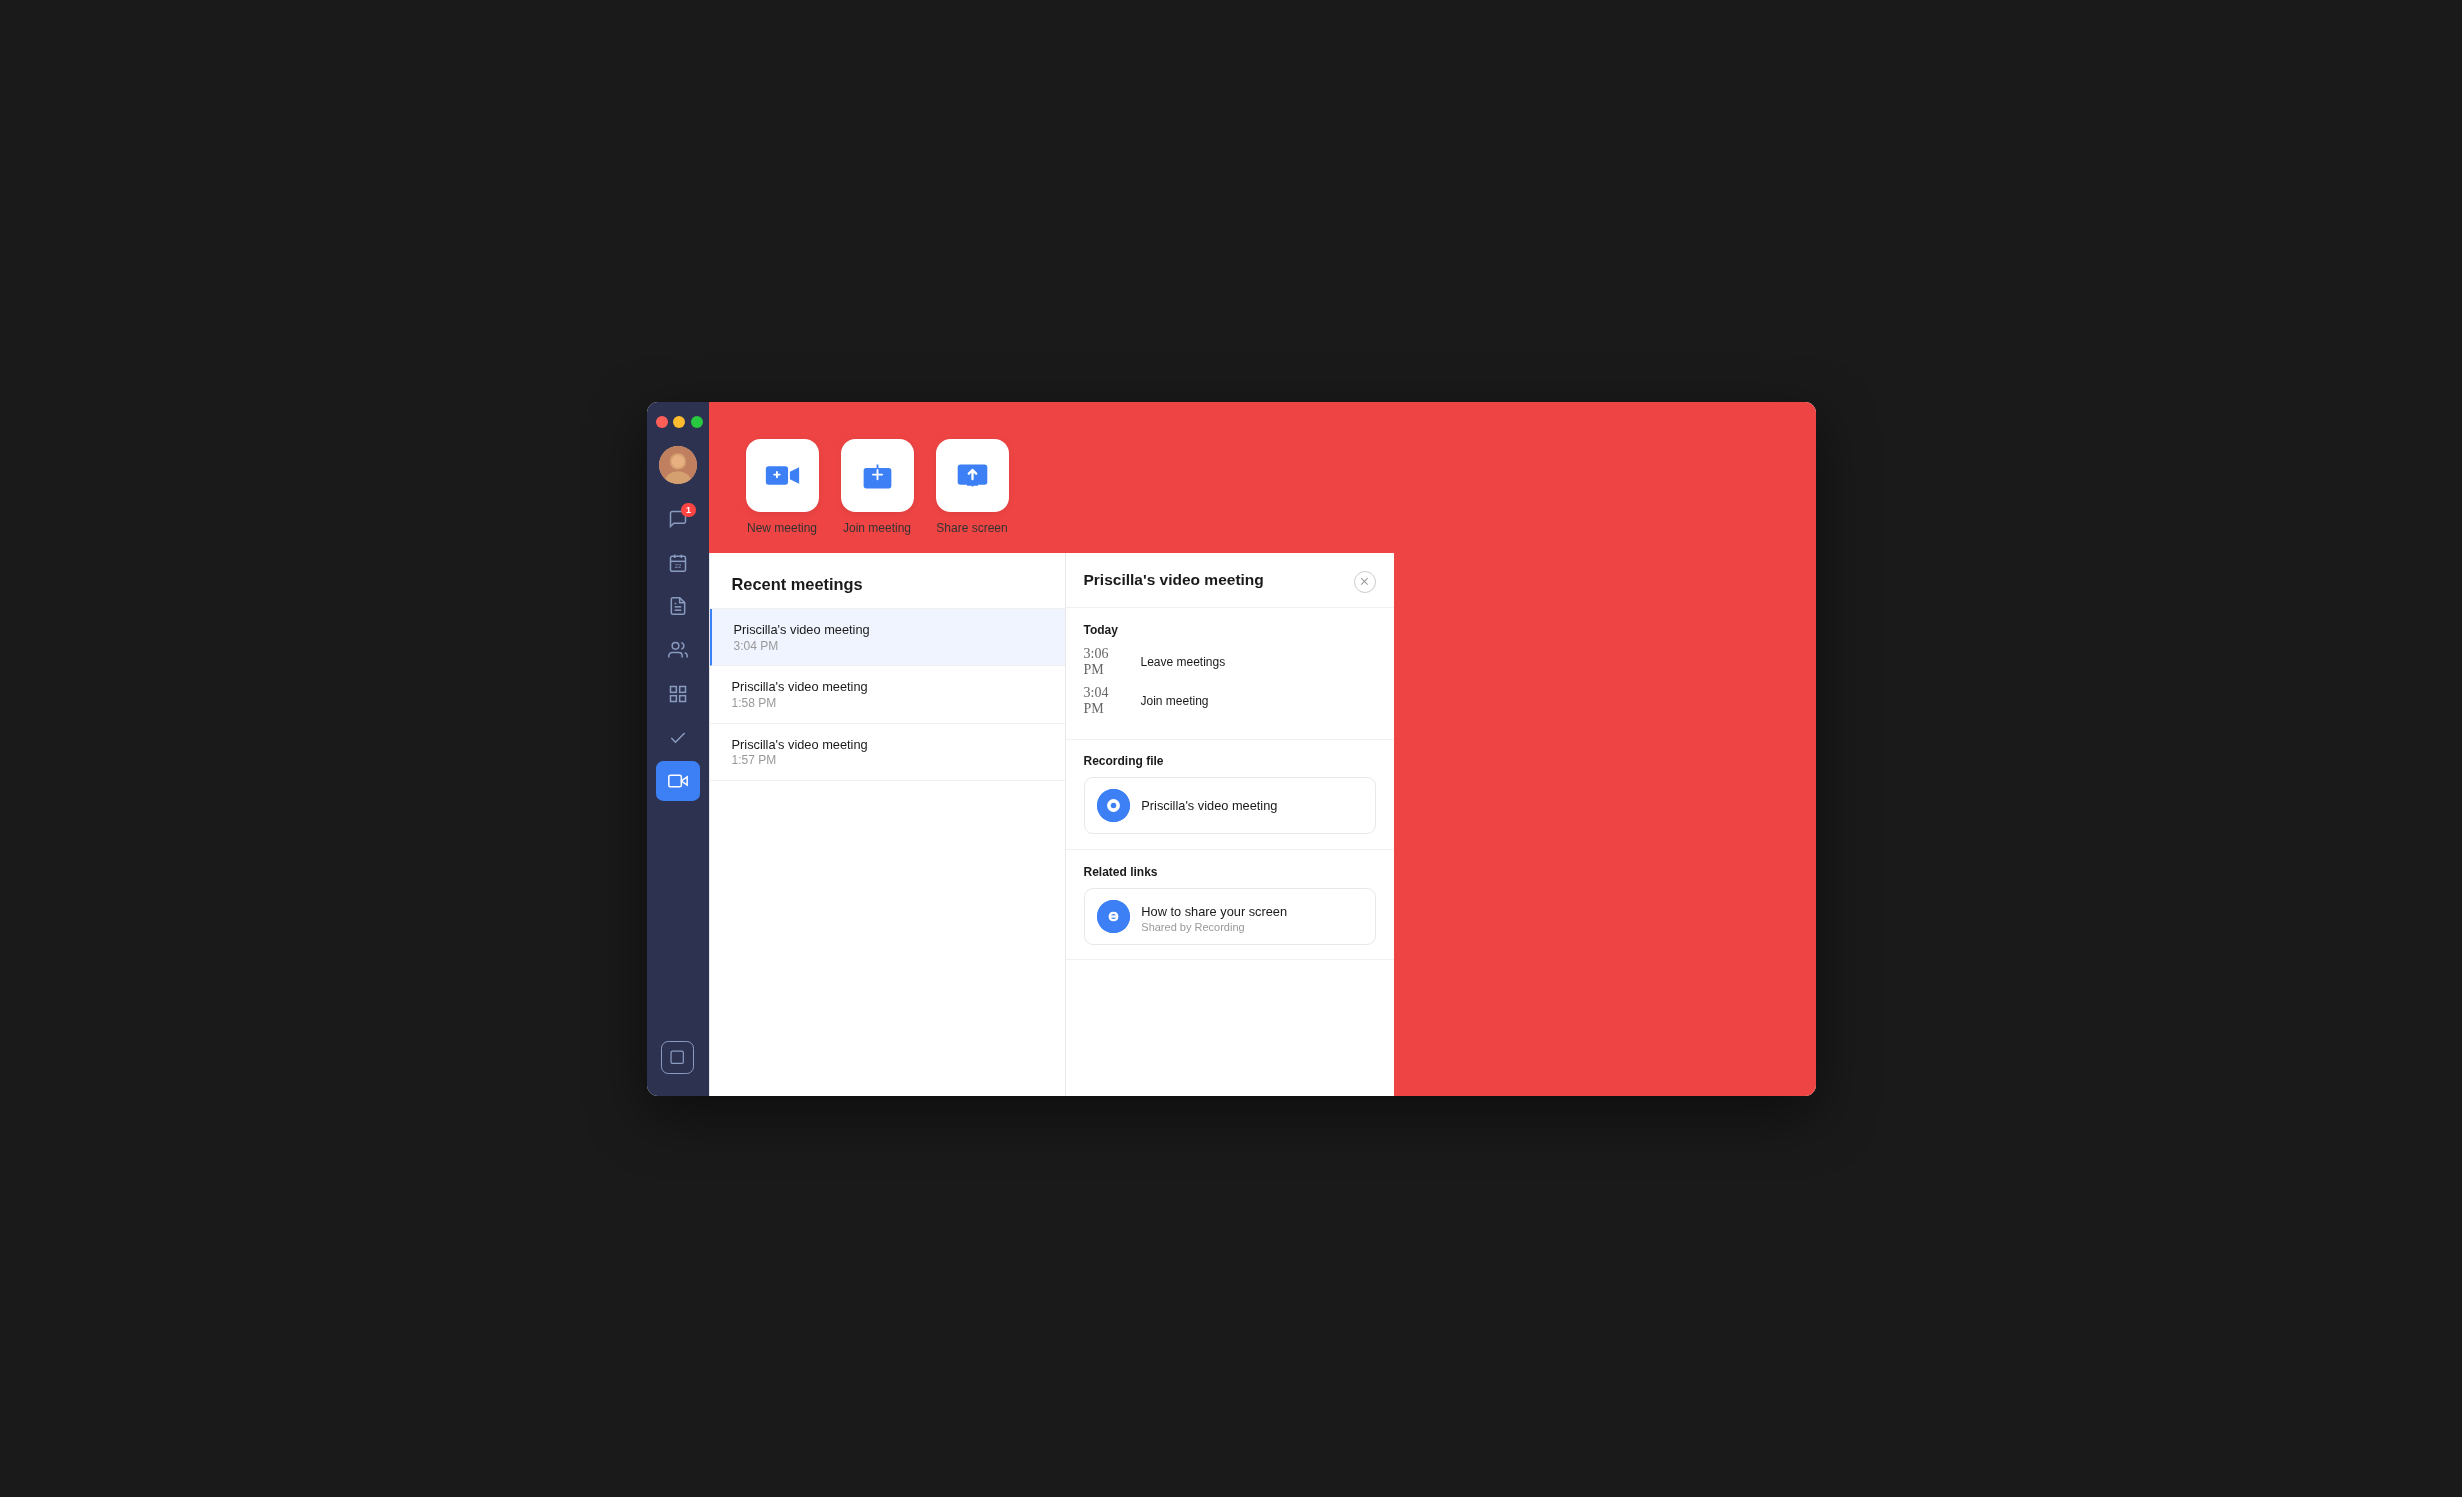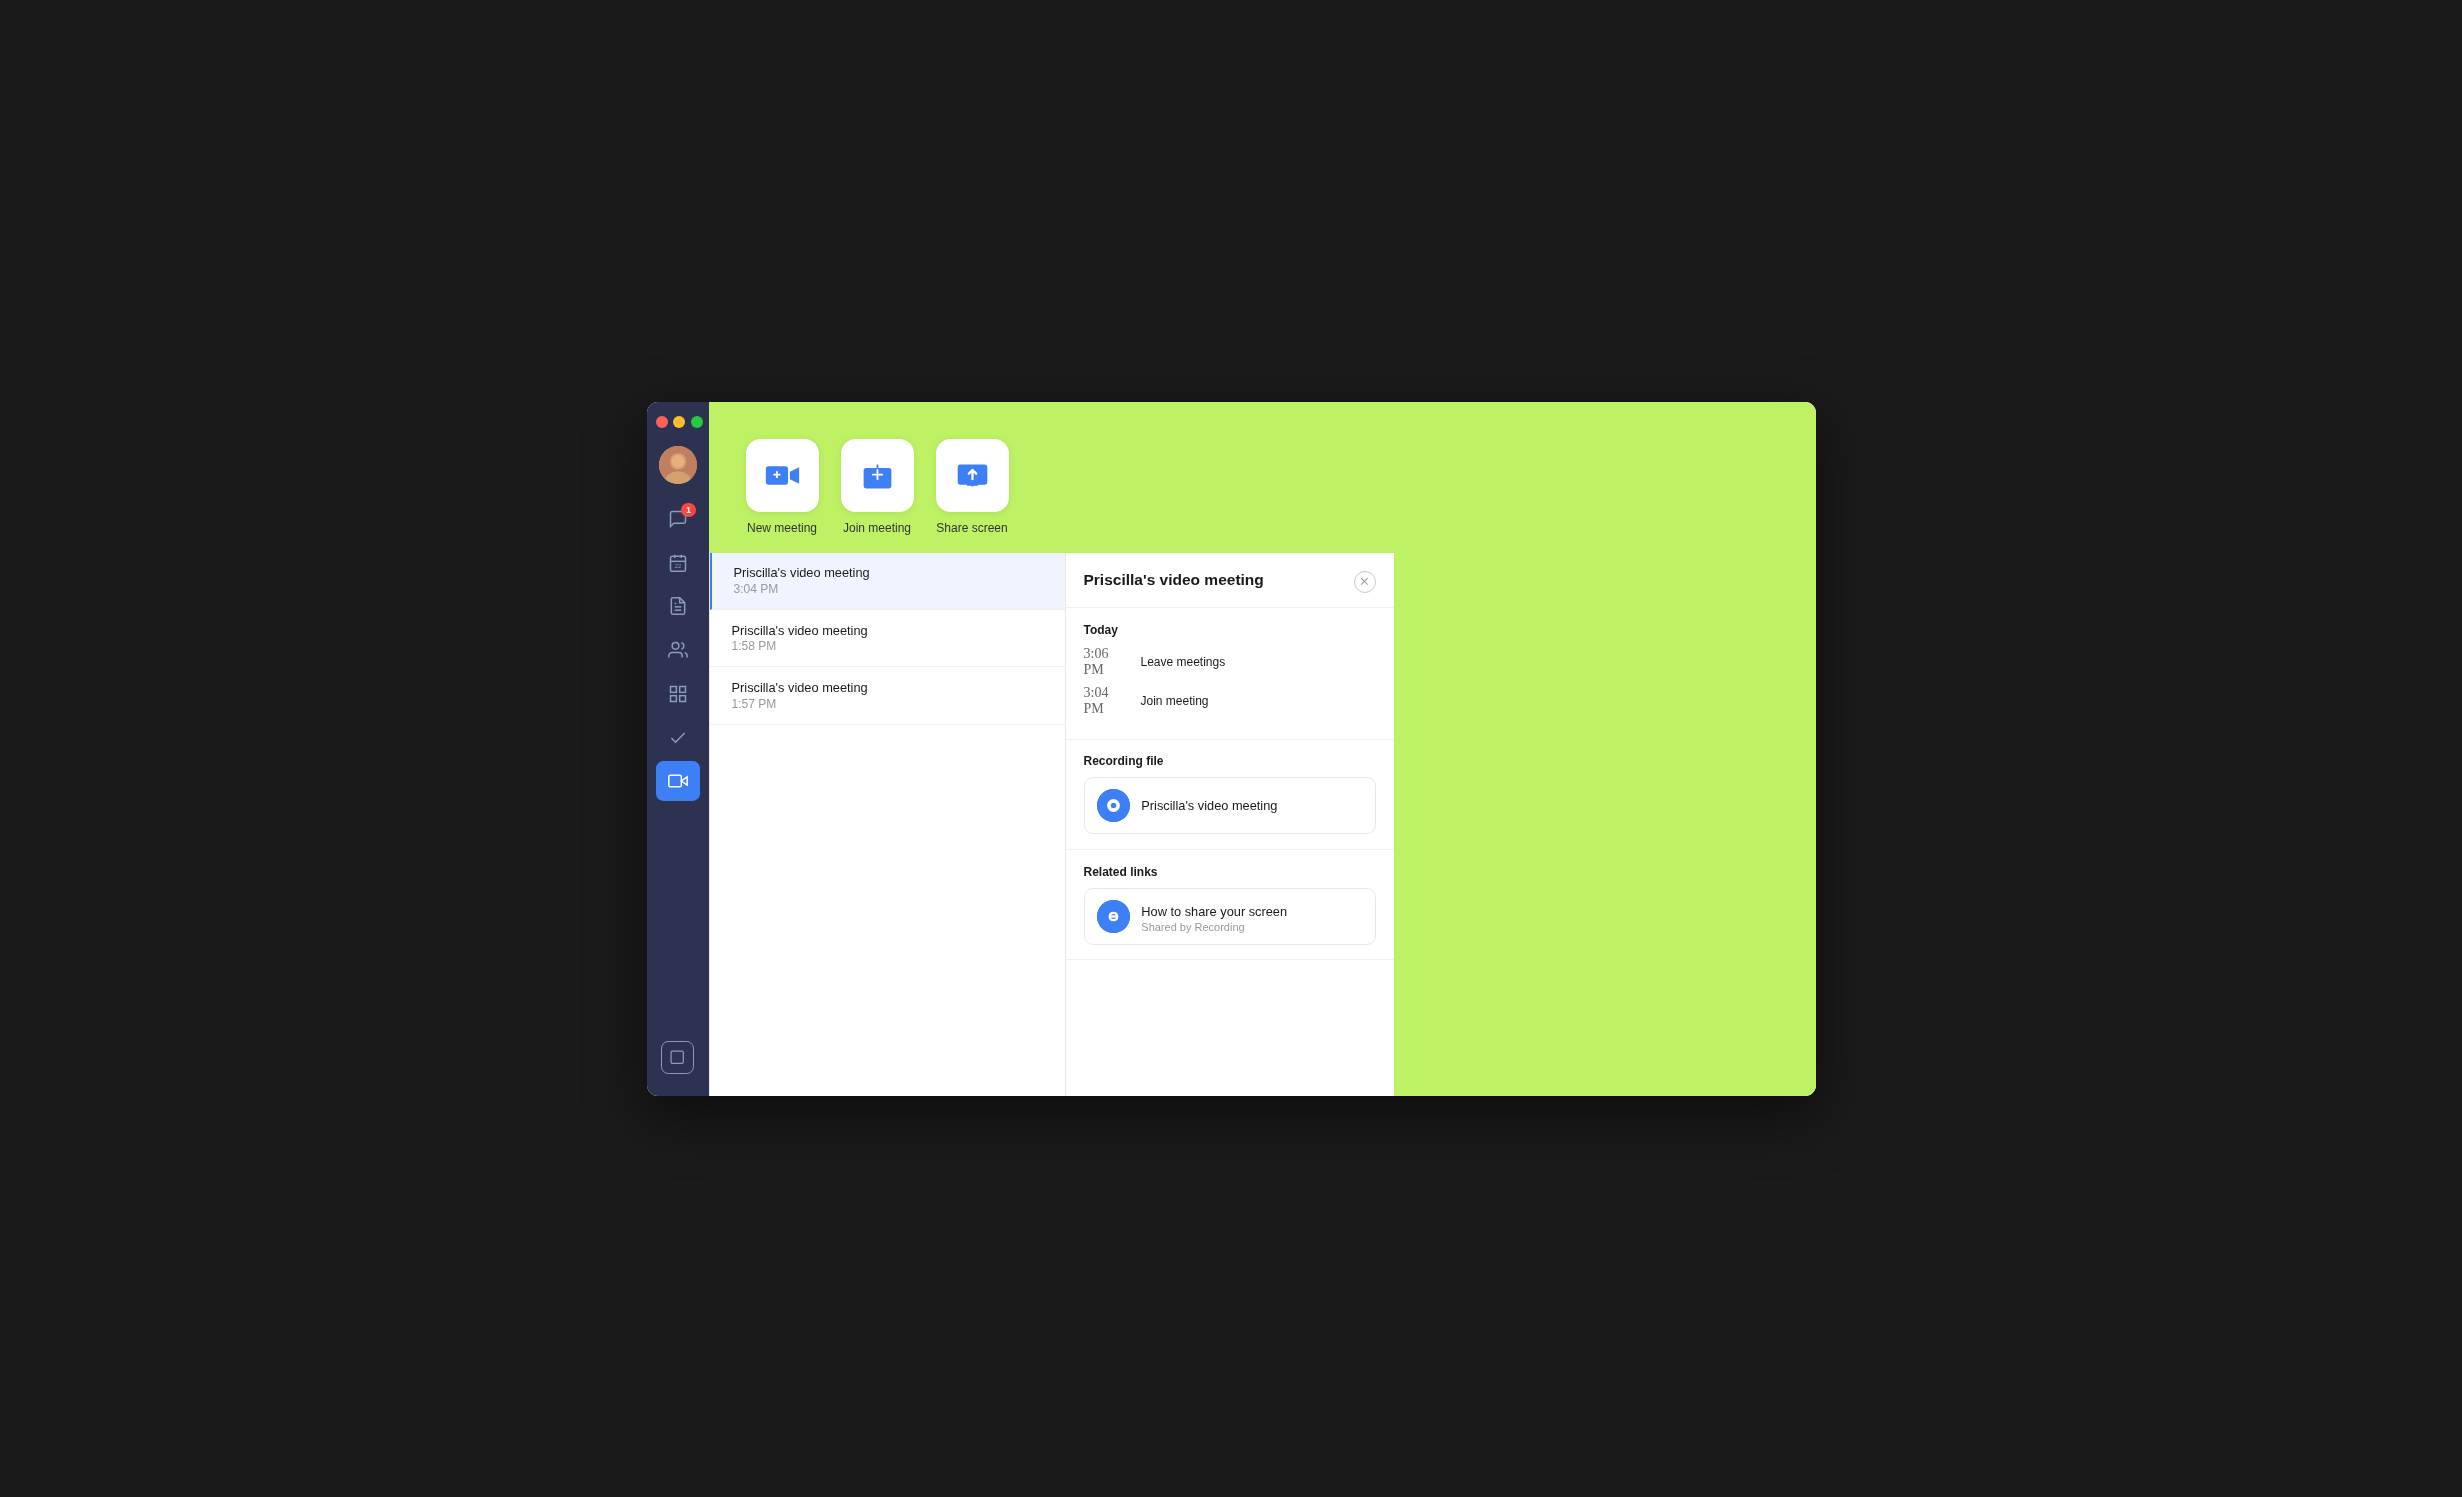--- a/index.html
+++ b/index.html
@@ -120,21 +120,21 @@
       border: 1.8px solid #8a9bc0;
       display: flex;
       align-items: center;
       justify-content: center;
       cursor: pointer;
       color: #8a9bc0;
     }
     
     .main-content {
       flex: 1;
-      background: #bef264;
+      background: #ef4444;
       display: flex;
       flex-direction: column;
     }
     .meeting-actions {
       padding: 37px 37px 18px;
       display: flex;
       gap: 22px;
       flex-wrap: wrap;
     }
     .action-btn {
@@ -477,20 +477,21 @@
             <path d="M20 14 L20 24 M20 14 L16 18 M20 14 L24 18" stroke="white" stroke-width="2.5" stroke-linecap="round" stroke-linejoin="round"></path>
           </svg>
         </div>
         <span class="action-btn-label">Share screen</span>
       </div>
     </div>
 
     <div class="panels-row">
 
       <div class="meetings-panel">
+        <div class="meetings-header">Recent meetings</div>
 
         <div class="meeting-item selected">
           <div class="meeting-item-content">
             <div class="meeting-item-title">Priscilla's video meeting</div>
             <div class="meeting-item-time">3:04 PM</div>
           </div>
         </div>
 
 
 

